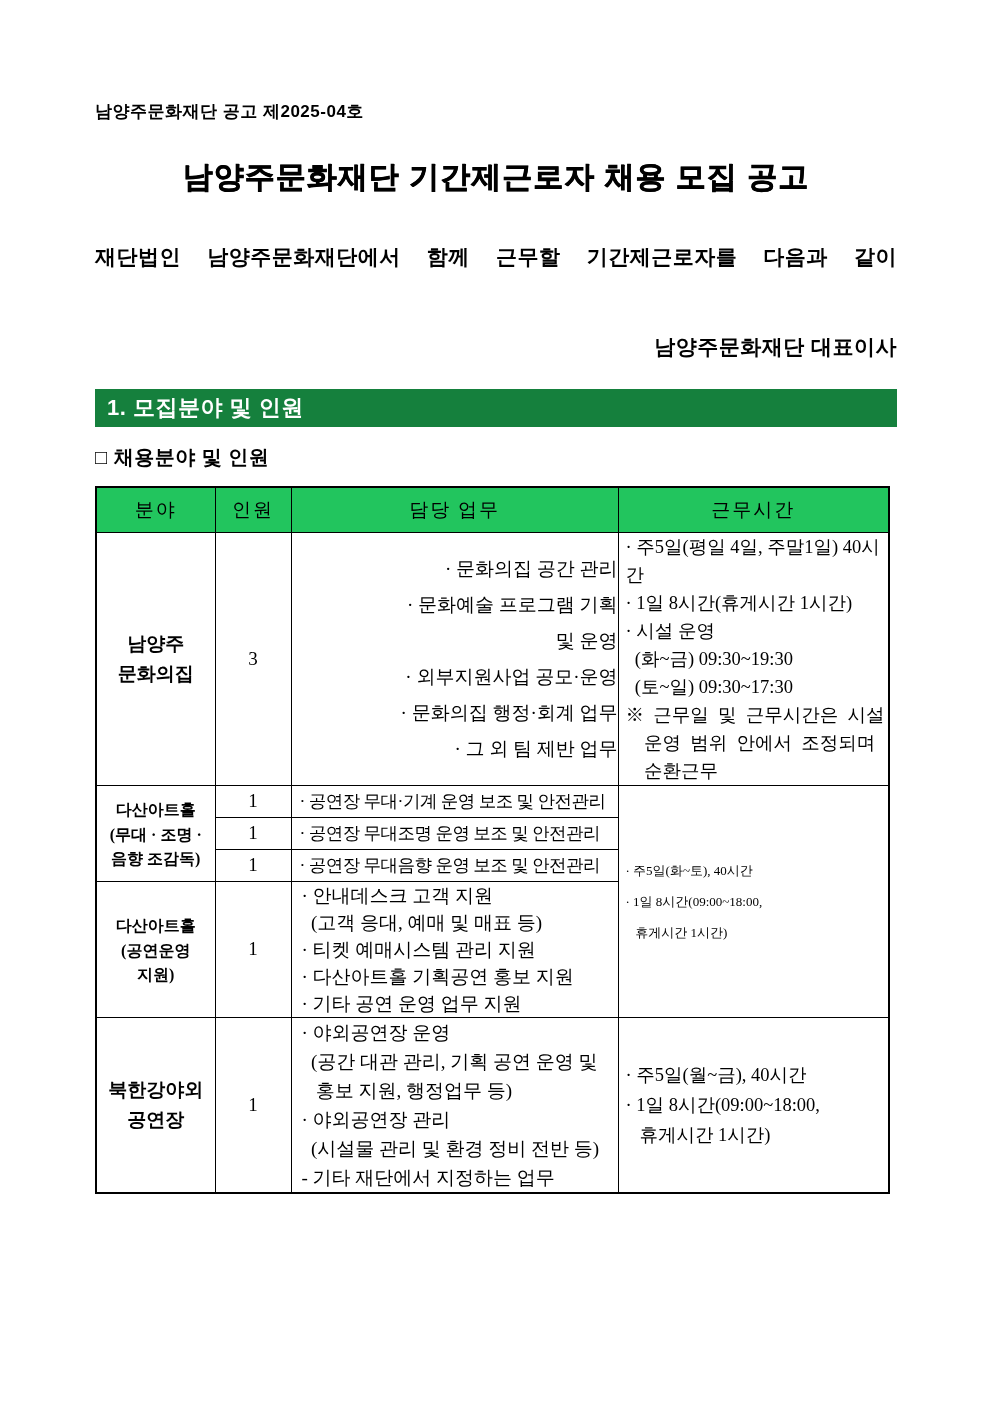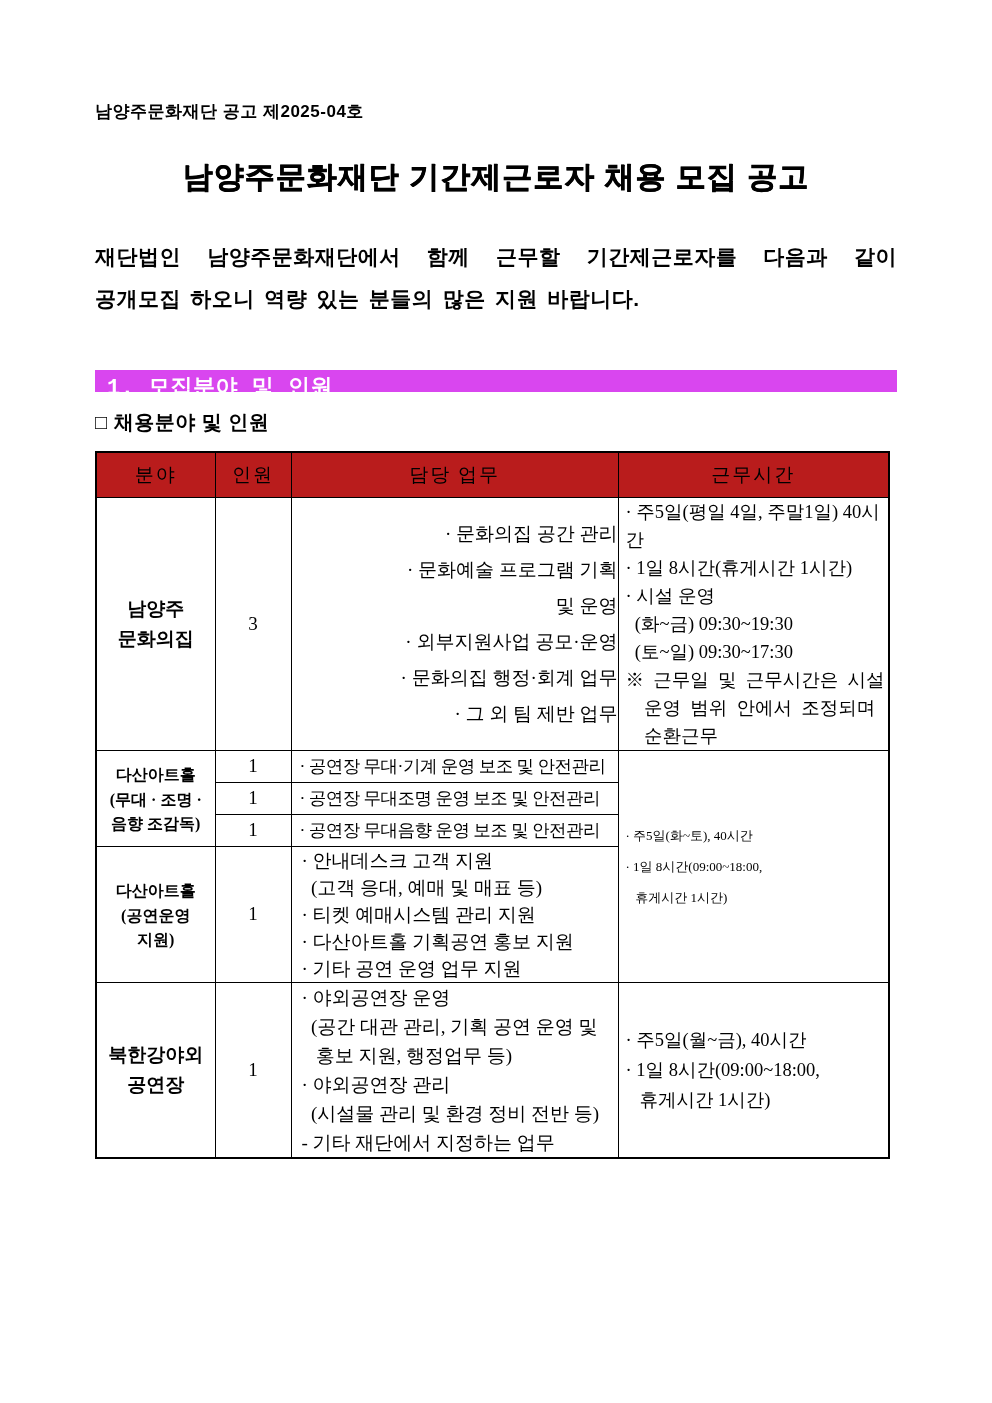--- a/index.html
+++ b/index.html
@@ -45,24 +45,24 @@
     text-align:right;
     font-family:"Liberation Sans", sans-serif;
     font-weight:bold;
     font-size:21px;
     line-height:37px;
     letter-spacing:0.5px;
   }
 
   .section-bar {
     margin-top:24px;
-    height:22px;
-    background:#d946ef;
+    height:38px;
+    background:#15803d;
     color:#ffffff;
-    font-family:Liberation Mono, monospace;
+    font-family:Liberation Sans, sans-serif;
     font-weight:bold;
     font-size:22px;
     line-height:38px;
     padding-left:12px;
     letter-spacing:0.5px;
   }
 
   .subsection {
     margin-top:17px;
     font-family:"Liberation Sans", sans-serif;
@@ -77,21 +77,21 @@
     border-collapse:collapse;
     table-layout:fixed;
     border:2px solid #000;
   }
   .recruit th, .recruit td {
     border:1px solid #000;
     vertical-align:middle;
     font-size:19px;
   }
   .recruit thead th {
-    background:#b91c1c;
+    background:#22c55e;
     height:45px;
     font-weight:normal;
     letter-spacing:2px;
     text-align:center;
   }
   td.cell-field { text-align:center; font-weight:bold; line-height:30px; }
   td.cell-count { text-align:center; }
   td.cell-duty, td.cell-time { text-align:left; }
   .pre { white-space:pre-wrap; }
 
@@ -119,24 +119,24 @@
 
 <div class="page">
   <div class="content">
 
     <div class="notice-no">남양주문화재단 공고 제2025-04호</div>
 
     <div class="doc-title">남양주문화재단 기간제근로자 채용 모집 공고</div>
 
     <div class="intro">
       <div class="line1">재단법인 남양주문화재단에서 함께 근무할 기간제근로자를 다음과 같이</div>
-      <div class="line2">공개모집 하오니 역량 있는 분들의 많은 지원 바랍니다.</div>
     </div>
 
     <div class="sign-block">
+      <div>남양주문화재단 대표이사</div>
     </div>
 
     <div class="section-bar">1. 모집분야 및 인원</div>
 
     <div class="subsection">□ 채용분야 및 인원</div>
 
     <table class="recruit">
       <colgroup>
         <col style="width:119px">
           <col style="width:76px">

